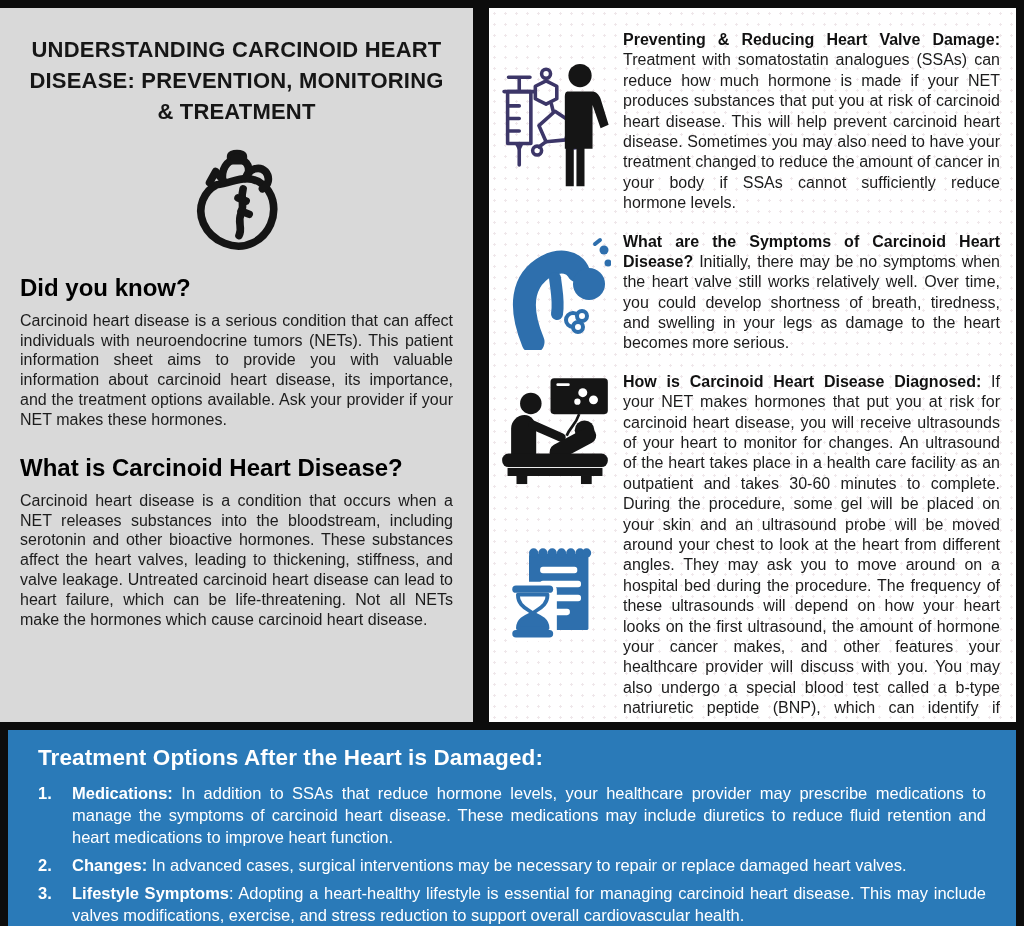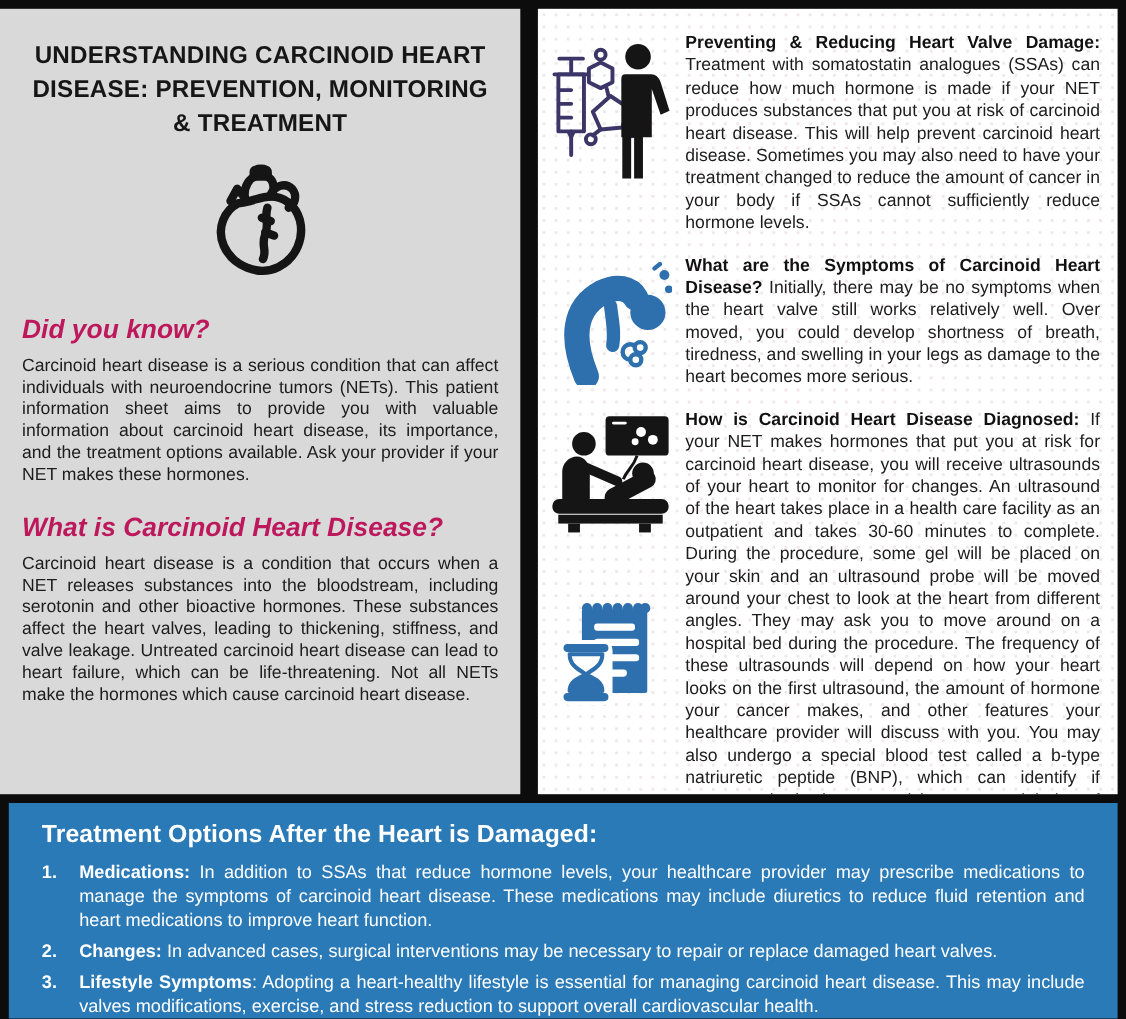--- a/index.html
+++ b/index.html
@@ -25,28 +25,28 @@
     position:absolute;left:8px;top:730px;width:1008px;height:212px;
     background:var(--panel-blue,#2a7ab8);overflow:hidden;box-sizing:border-box;
     padding:15px 30px 0 30px;color:#ffffff;
   }
   .doc-title{
     font-size:22px;font-weight:bold;line-height:1.42;text-align:center;
     letter-spacing:.2px;color:#161616;margin:6px 6px 0 6px;
   }
   .heart-wrap{display:flex;justify-content:center;margin:12px 0 2px 0;}
   .lp-heading{
-    font-size:24px;font-weight:bold;color:#be185d;margin:24px 0 9px 0;font-style:italic;
+    font-size:24px;font-weight:bold;color:#000000;margin:12px 0 9px 0;
   }
   .lp-body{
     font-size:16px;line-height:1.24;text-align:justify;color:#1c1c1c;margin:0;
   }
   .lp-heading.second{margin-top:24px;}
   .rp-section{display:flex;gap:8px;padding:0 16px 0 6px;box-sizing:border-box;}
-  .rp-section.s1{padding-top:22px;}
+  .rp-section.s1{padding-top:22px;align-items:center;}
   .rp-section.s2{padding-top:18px;}
   .rp-section.s3{padding-top:18px;}
   .icon-col{
     width:120px;flex:0 0 120px;display:flex;flex-direction:column;
     align-items:center;gap:44px;
   }
   .rp-text{
     flex:1;font-size:16px;line-height:1.275;text-align:justify;color:#1c1c1c;
   }
   .lead{font-weight:bold;color:#111;}
@@ -123,21 +123,21 @@
         <circle cx="105" cy="18" r="4.5" fill="var(--icon-blue,#2e6fad)"></circle>
         <circle cx="109" cy="31" r="3.5" fill="var(--icon-blue,#2e6fad)"></circle>
         <path d="M96 12 L101 8" stroke="var(--icon-blue,#2e6fad)" stroke-width="4" stroke-linecap="round"></path>
         <g stroke="var(--icon-blue,#2e6fad)" stroke-width="4" fill="#ffffff">
           <circle cx="74" cy="88" r="7"></circle>
           <circle cx="83" cy="84" r="5"></circle>
           <circle cx="79" cy="95" r="5"></circle>
         </g>
       </svg>
     </div>
-    <div class="rp-text"><b class="lead">What are the Symptoms of Carcinoid Heart Disease?</b><span> Initially, there may be no symptoms when the heart valve still works relatively well. Over moved, you could develop shortness of breath, tiredness, and swelling in your legs as damage to the heart becomes more serious.</span></div>
+    <div class="rp-text"><b class="lead">What are the Symptoms of Carcinoid Heart Disease?</b><span> Initially, there may be no symptoms when the heart valve still works relatively well. Over time, you could develop shortness of breath, tiredness, and swelling in your legs as damage to the heart becomes more serious.</span></div>
   </div>
 
   <div class="rp-section s3">
     <div class="icon-col">
       <svg width="120" height="122" viewBox="0 0 134 134">
         <rect x="62" y="6" width="64" height="40" rx="4" fill="#151515"></rect>
         <circle cx="98" cy="22" r="5" fill="#ffffff"></circle>
         <circle cx="110" cy="30" r="5" fill="#ffffff"></circle>
         <circle cx="92" cy="32" r="3.5" fill="#ffffff"></circle>
         <path d="M70 13 h12" stroke="#ffffff" stroke-width="3" stroke-linecap="round"></path>

